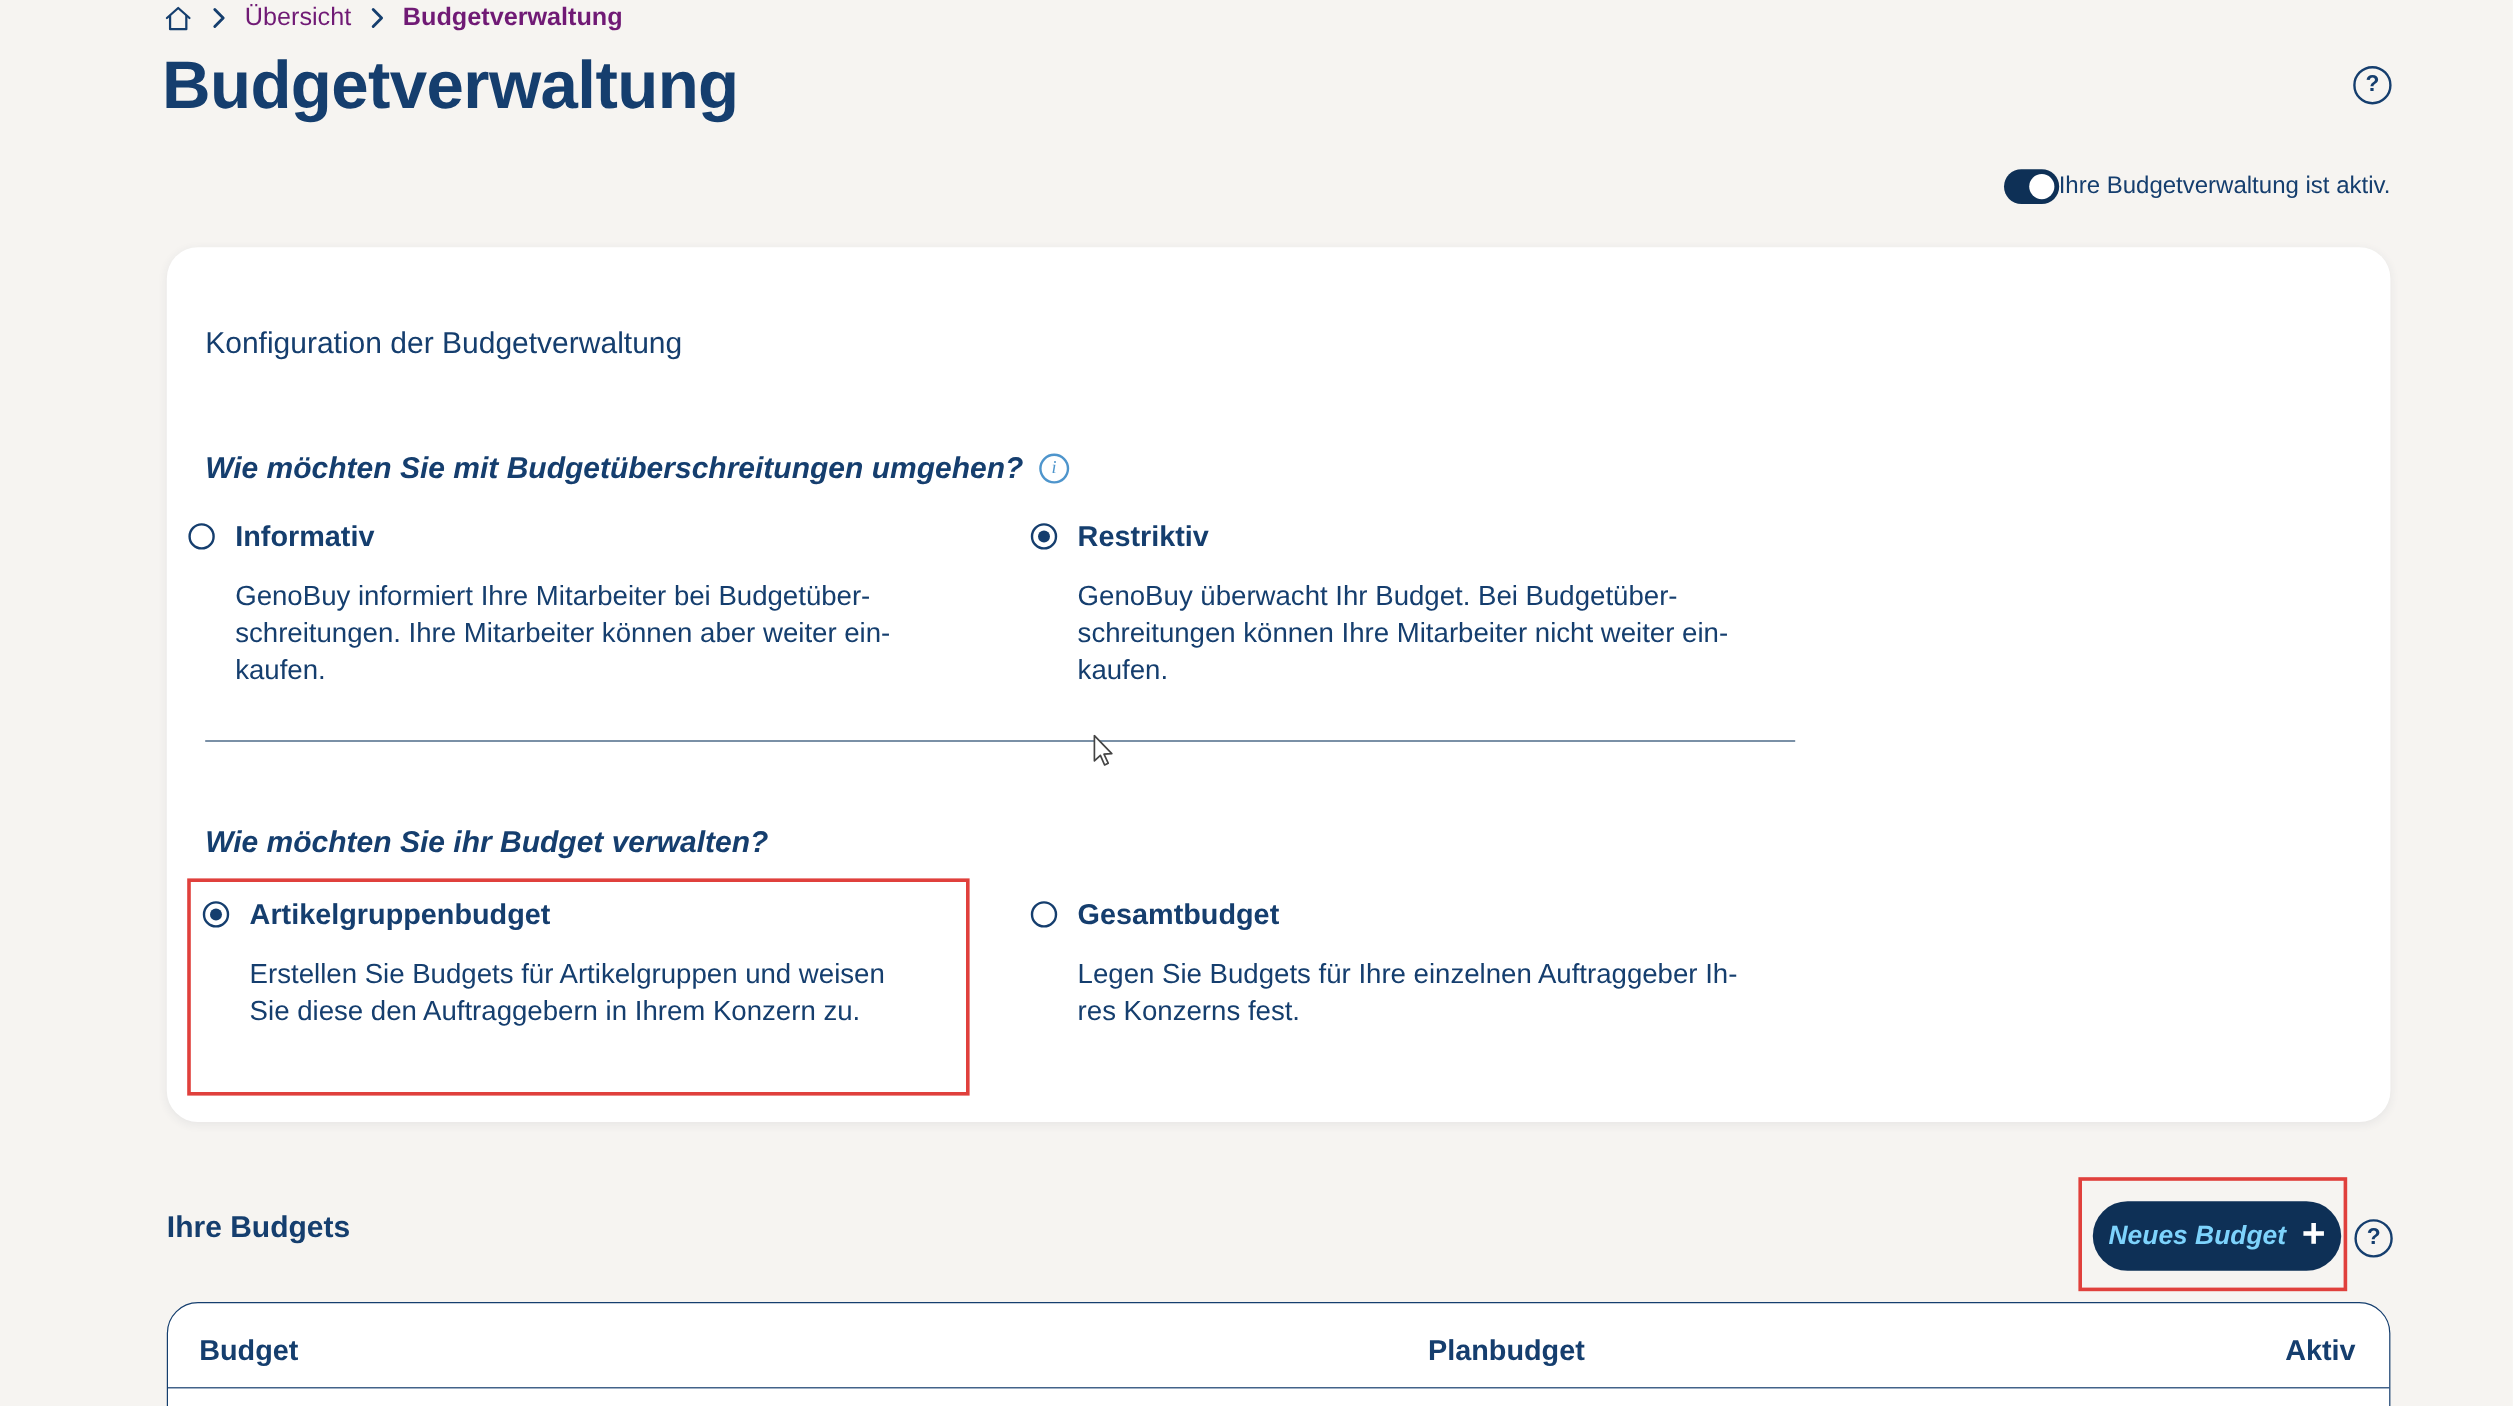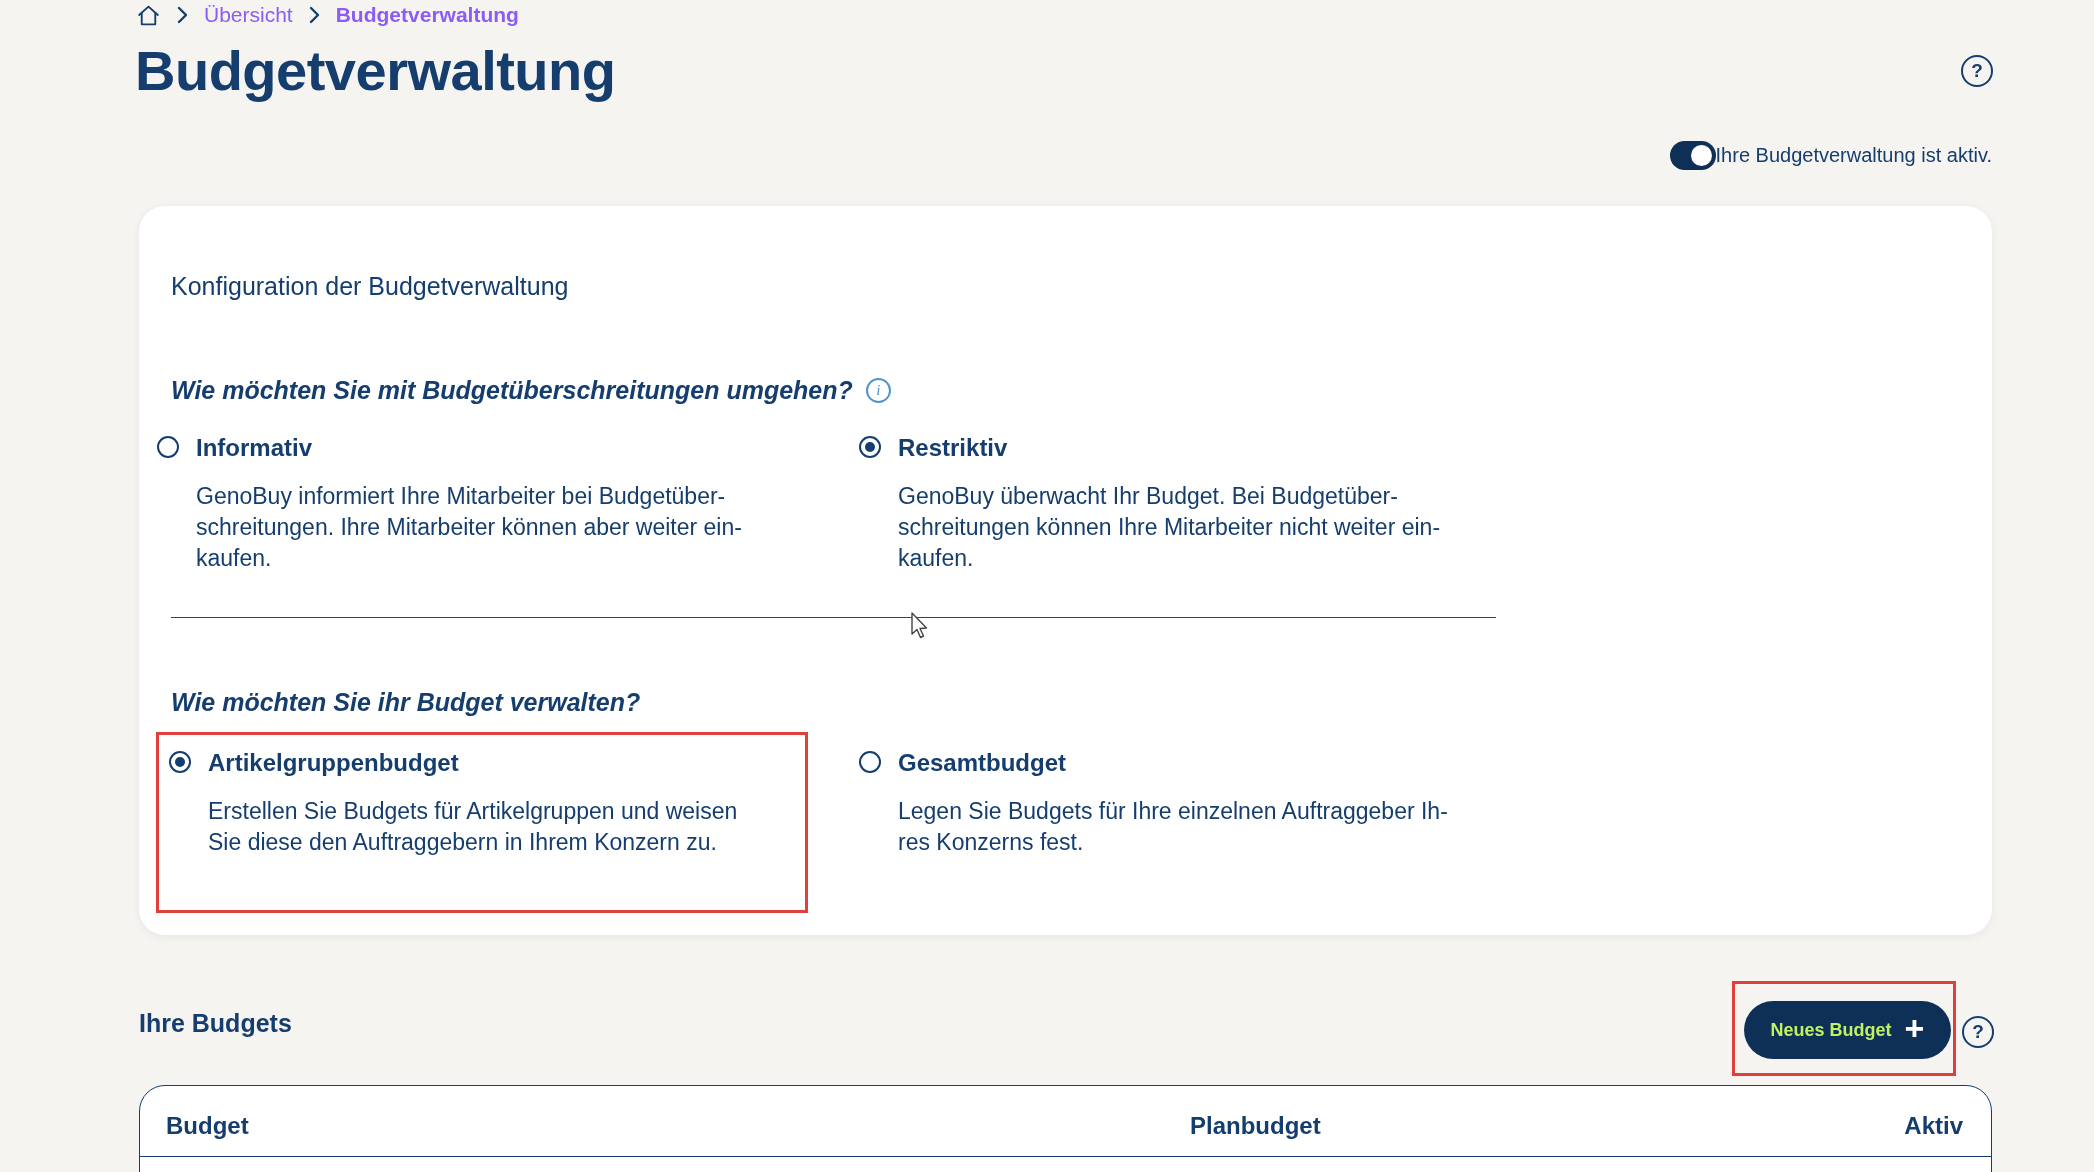--- a/index.html
+++ b/index.html
@@ -8,21 +8,21 @@
     position: relative;
     overflow: hidden;
     background: #F6F4F1;
     font-family: "Liberation Sans", sans-serif;
     color: #153E6E;
   }
   .abs { position: absolute; }
 
   
   .breadcrumb { left: 136px; top: 2px; display: flex; align-items: center; gap: 16px; height: 26px; }
-  .breadcrumb .crumb { font-size: 21px; color: #8b5cf6; text-align: center; }
+  .breadcrumb .crumb { font-size: 21px; color: #701a75; text-align: center; }
   .breadcrumb .crumb.bold { font-weight: bold; }
   .chevron-sep { display: flex; align-items: center; }
 
   
   .page-title { left: 135px; top: 38px; font-size: 56px; font-weight: bold; color: #153E6E; letter-spacing: -0.5px; }
 
   
   .help-circle {
     width: 32px; height: 32px; border: 2.5px solid #153E6E; border-radius: 50%;
     display: flex; align-items: center; justify-content: center;
@@ -83,21 +83,21 @@
   .red-box-2 { left: 1732px; top: 981px; width: 224px; height: 95px; }
 
   
   .budgets-heading { left: 139px; top: 1009px; font-size: 25px; font-weight: bold; }
   .new-budget-btn {
     left: 1744px; top: 1001px; width: 207px; height: 58px;
     background: #0E3056; border-radius: 29px; border: none; cursor: pointer;
     display: flex; align-items: center; justify-content: center; gap: 13px;
     color: #FFFFFF; font-family: "Liberation Sans", sans-serif;
   }
-  .new-budget-btn .btn-label { font-size: 18px; font-weight: bold; color: #bef264; }
+  .new-budget-btn .btn-label { font-size: 22px; font-weight: bold; color: #7dd3fc; font-style: italic; }
   .plus-glyph { font-size: 34px; font-weight: bold; color: #FFFFFF; line-height: 30px; margin-top: -4px; }
 
   
   .table-card {
     left: 139px; top: 1085px; width: 1853px; height: 140px;
     background: #FFFFFF; border: 1.5px solid #153E6E;
     border-radius: 26px 26px 0 0;
   }
   .th { position: absolute; top: 26px; font-size: 24px; font-weight: bold; color: #153E6E; }
   .th-budget { left: 26px; }

